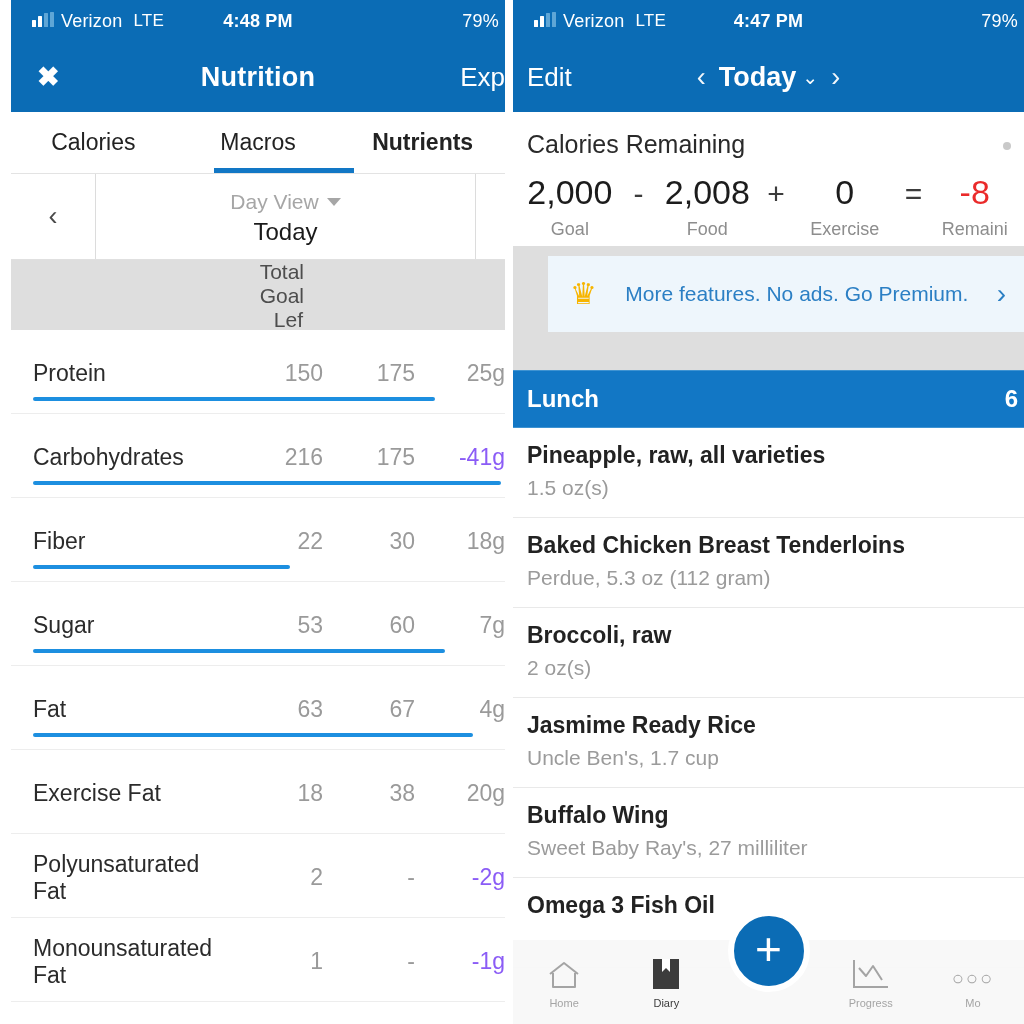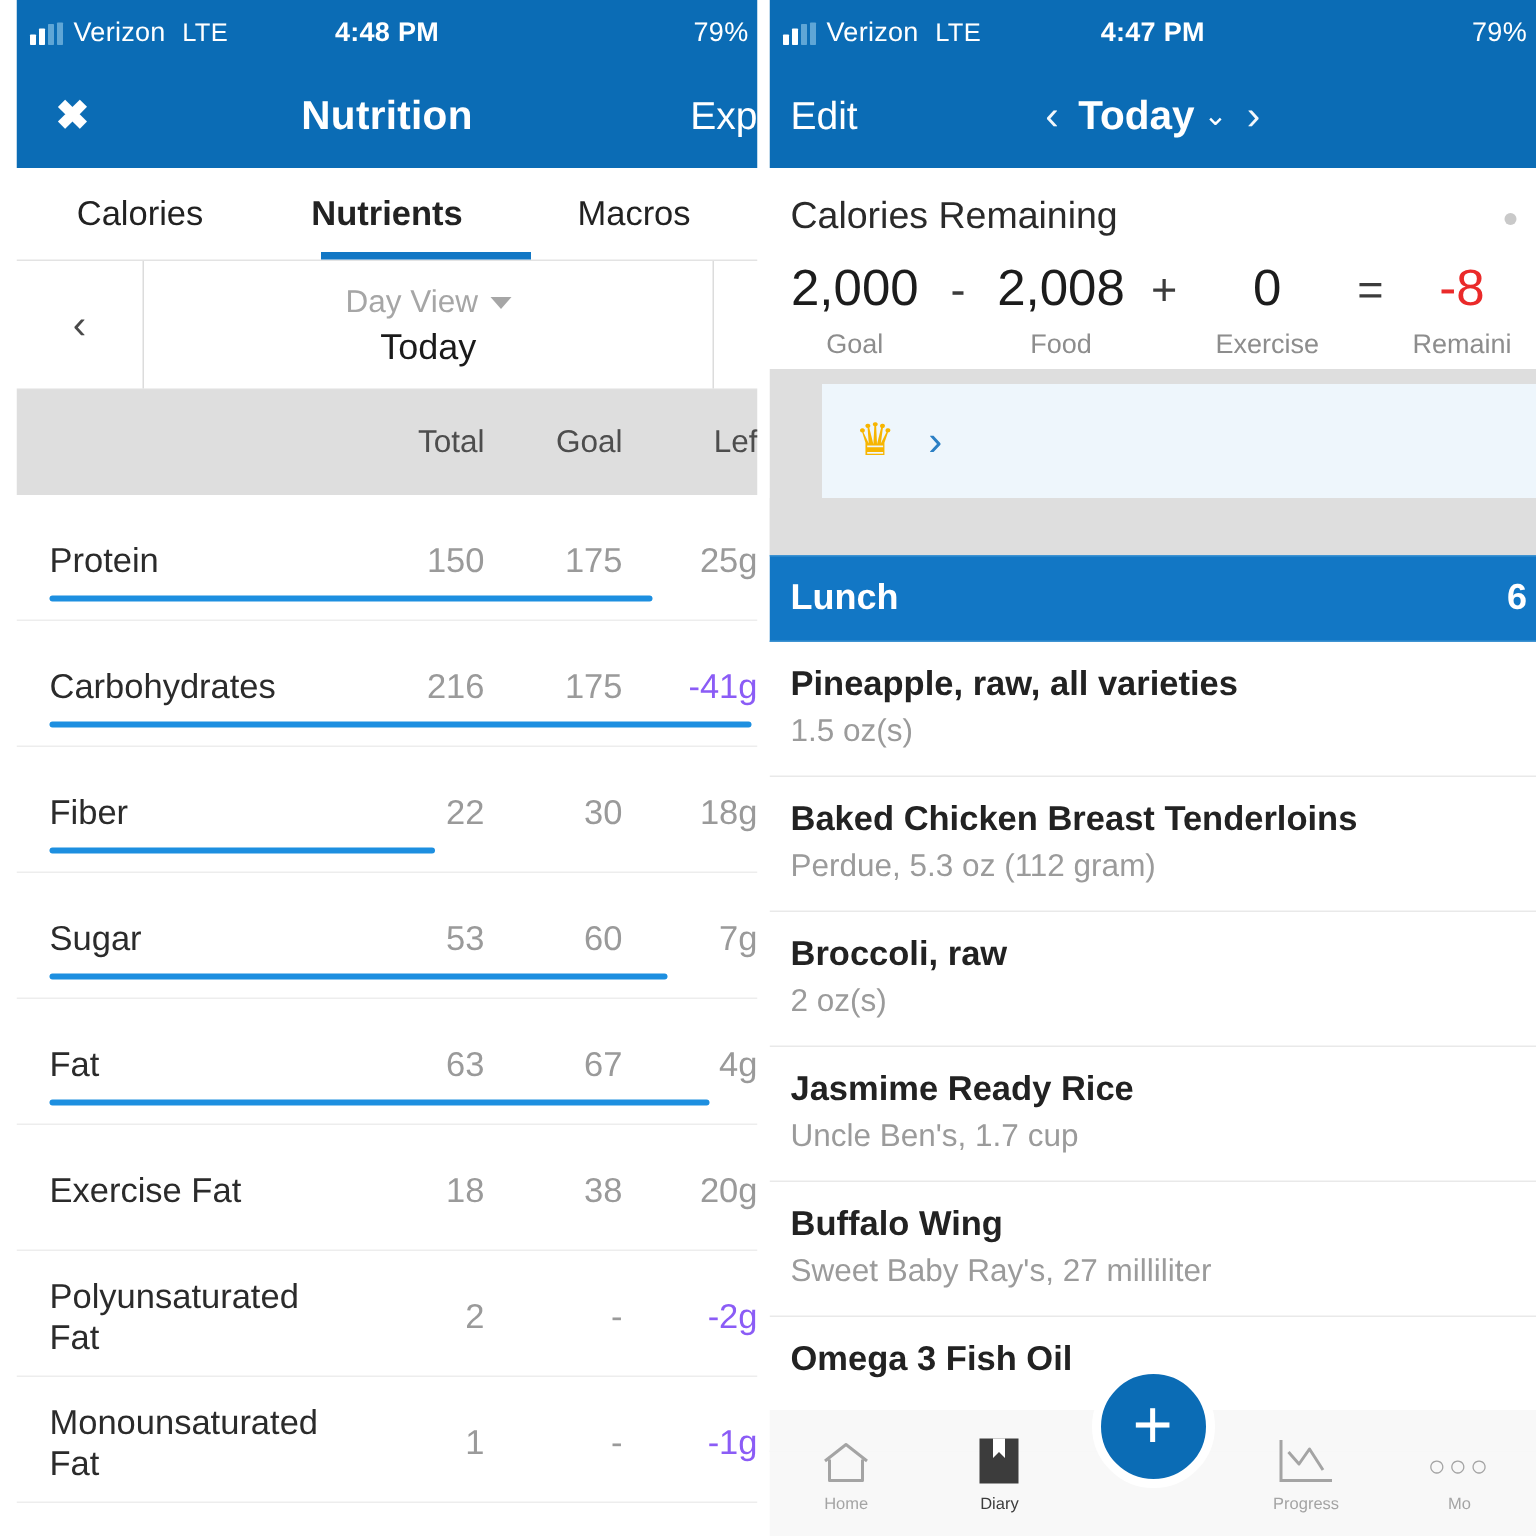--- a/index.html
+++ b/index.html
@@ -15,21 +15,21 @@
   .panel { position: absolute; top: 0; height: 1024px; background: #ffffff; overflow: hidden; }
   #panel-left  { left: 11px;  width: 494px; }
   #panel-right { left: 513px; width: 511px; }
 
   
   .statusbar {
     height: 42px; background: #0b6cb5; color: #ffffff;
     display: flex; align-items: center; position: relative;
     font-size: 18px; letter-spacing: .2px;
   }
-  .sb-left { display: flex; align-items: flex-end; gap: 7px; padding-left: 9px; }
+  .sb-left { display: flex; align-items: flex-start; gap: 7px; padding-left: 21px; }
   .bars { display: flex; align-items: flex-end; gap: 2px; height: 15px; }
   .bars i { display:block; width: 4px; background: #ffffff; border-radius: .5px; }
   .bars i:nth-child(1){ height: 7px; }
   .bars i:nth-child(2){ height: 11px; }
   .bars i:nth-child(3){ height: 14px; background:#5fa6d6; }
   .bars i:nth-child(4){ height: 15px; background:#5fa6d6; }
   .sb-carrier { font-size: 18px; line-height: 1; }
   .sb-net { font-size: 17px; line-height: 1; margin-left:4px;}
   .sb-time {
     position: absolute; left: 0; right: 0; text-align: center;
@@ -79,21 +79,21 @@
   .dayview-row { display:flex; align-items:center; gap:8px; }
   .dayview-label { color:#a6a6a6; font-size: 21px; }
   .dayview-caret { width:0;height:0;border-left:7px solid transparent;
       border-right:7px solid transparent;border-top:8px solid #a6a6a6; }
   .dayhead .todaytxt { font-size: 24px; color:#1a1a1a; margin-top:4px; }
   .dayhead .rightcell { width: 30px; border-left: 1px solid #dcdcdc; }
 
   
   .colhead {
     height: 70px; background:#dedede; display:flex; align-items:center;
-    font-size: 21px; color:#4d4d4d;
+    font-size: 21px; color:#4d4d4d;flex-direction:column;
   }
   .c-name  { flex: 1; padding-left: 22px; }
   .c-total { width: 92px; text-align:right; }
   .c-goal  { width: 92px; text-align:right; }
   .c-left  { width: 90px; text-align:right; padding-right: 0px; }
 
   .nrow { position: relative; height: 84px; border-bottom: 1px solid #ededed; }
   .nrow .line { display:flex; align-items:center; height: 100%; padding-top: 4px;}
   .nrow .n-name { flex:1; padding-left: 22px; font-size: 23px; color:#2b2b2b; }
   .nrow .n-total, .nrow .n-goal { text-align:right; font-size: 23px; color:#9a9a9a; }
@@ -188,22 +188,22 @@
     </div>
 
     <div class="navbar">
       <div class="nav-left-x">✖</div>
       <div class="nav-title">Nutrition</div>
       <div class="nav-right">Exp</div>
     </div>
 
     <div class="tabs">
       <div class="tab">Calories</div>
+      <div class="tab">Macros</div>
       <div class="tab active">Nutrients</div>
-      <div class="tab">Macros</div>
       <div class="tab-underline"></div>
     </div>
 
     <div class="dayhead">
       <div class="arrowcell">‹</div>
       <div class="centercell">
         <div class="dayview-row">
           <span class="dayview-label">Day View</span>
           <span class="dayview-caret"></span>
         </div>
@@ -346,20 +346,21 @@
           <div class="cal-cell" style="width: 130px;">
             <div class="cal-num red">-8</div>
             <div class="cal-lbl">Remaini</div>
           </div>
         </div>
     </div>
 
     <div class="promo-outer">
       <div class="promo">
         <span class="crown">♛</span>
+        <span class="promo-text">More features. No ads. Go Premium.</span>
         <span class="promo-chev">›</span>
       </div>
       <div class="promo-gap"></div>
     </div>
 
     <div class="meal-head">
       <span class="meal-name">Lunch</span>
       <span class="meal-cal">6</span>
     </div>
 

